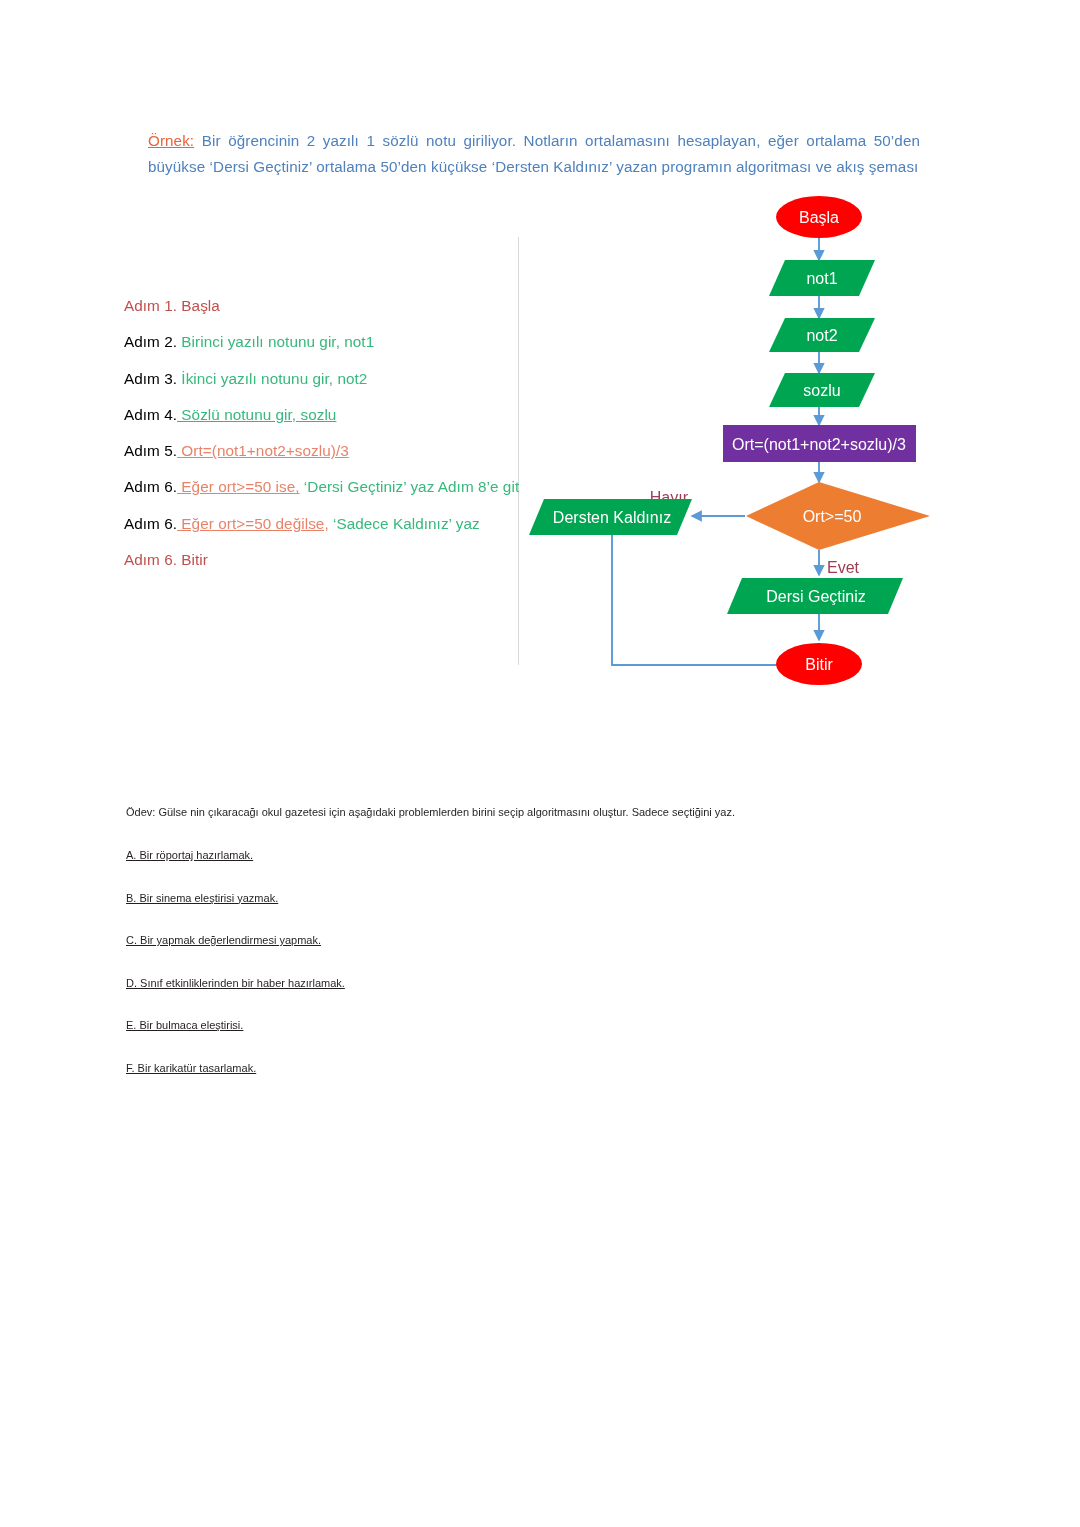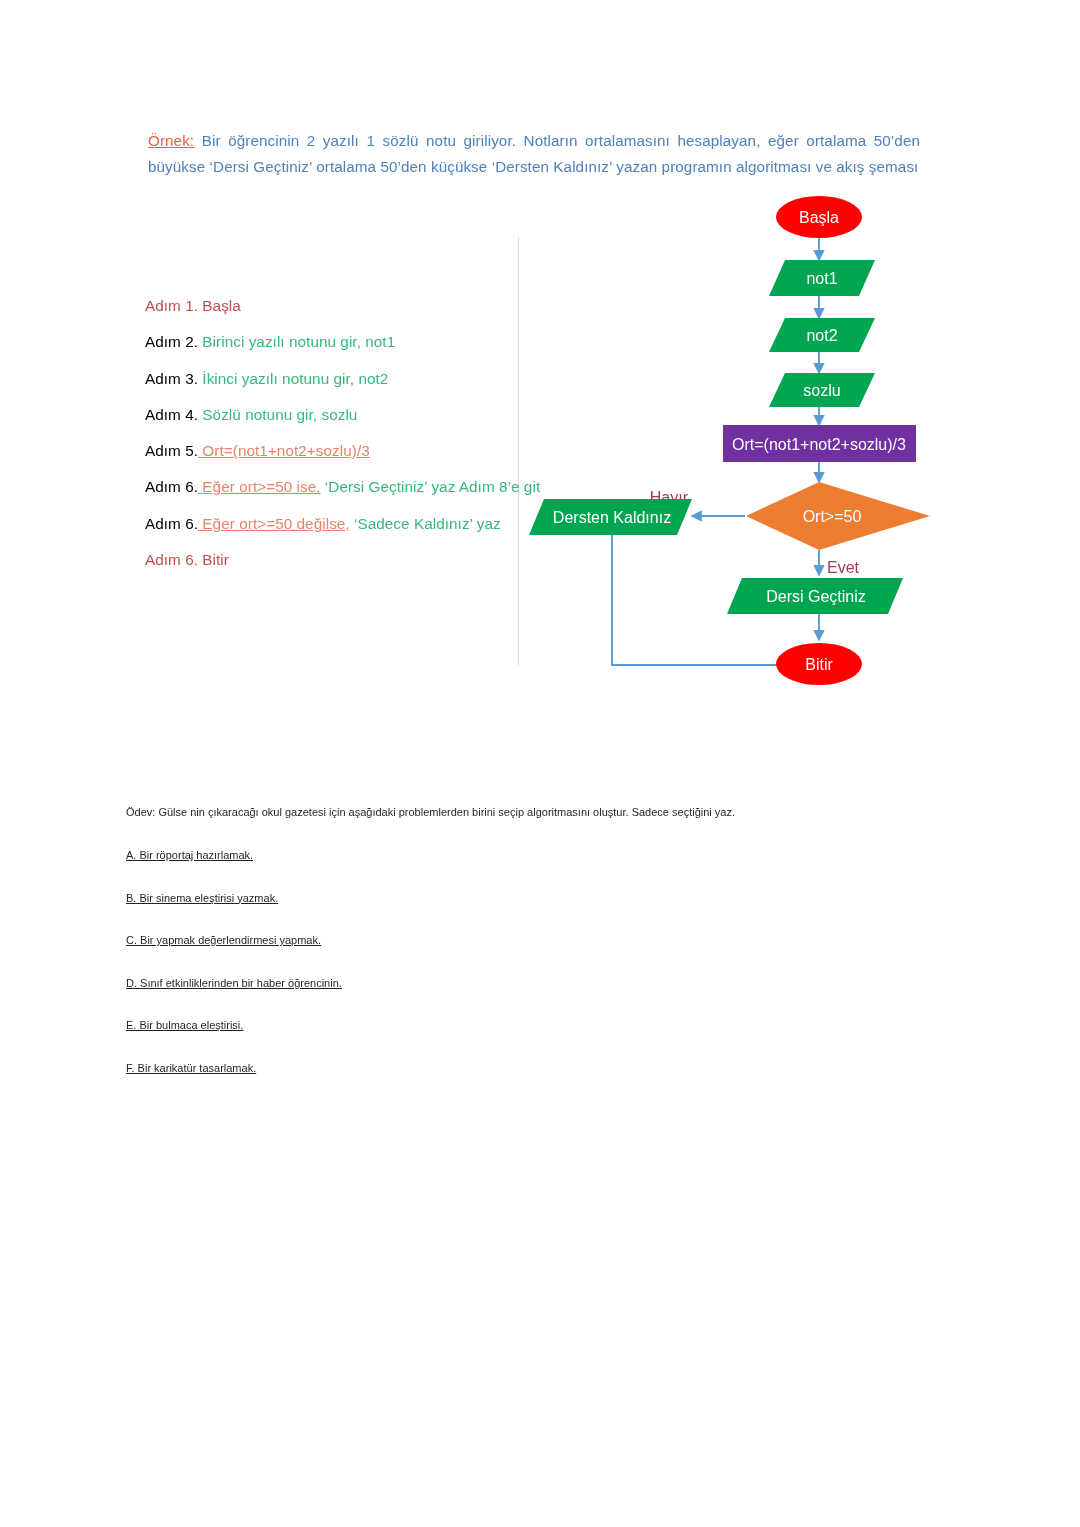--- a/index.html
+++ b/index.html
@@ -24,32 +24,32 @@
   #intro .body-txt{color:#4f81bd;}
 
   
   #divider{
     position:absolute;left:518px;top:237px;width:1px;height:428px;
     background:#d9d9d9;
   }
 
   
   #steps{
-    position:absolute;left:145px;top:288px;width:388px;
+    position:absolute;left:124px;top:288px;width:388px;
   }
   .step{
     font-size:15.3px;line-height:36.3px;white-space:nowrap;
     letter-spacing:.05px;
   }
   .s-idx{color:#000000;}
   .s-red{color:#c0504d;}
   .s-green{color:#37b87c;}
   .s-salmon{color:#e8836a;}
   .s-uline{text-decoration:underline;text-decoration-color:#e8836a;}
-  .s-uline-g{text-decoration-color:#37b87c;}
+  .s-uline-g{text-decoration:underline;text-decoration-color:#37b87c;}
 
   
   #flow{position:absolute;left:520px;top:190px;width:420px;height:500px;}
   #flow svg{display:block;}
 
   
   #hw{
     position:absolute;left:126px;top:800px;width:790px;
     color:#231f20;font-size:11px;line-height:25px;
   }
@@ -148,18 +148,18 @@
         <text x="299" y="480" text-anchor="middle" fill="#ffffff" font-family="Liberation Sans, sans-serif" font-size="16">Bitir</text>
       </g>
     </svg>
   </div>
 
   <div id="hw">
     <div class="hw-intro">Ödev: Gülse nin çıkaracağı okul gazetesi için aşağıdaki problemlerden birini seçip algoritmasını oluştur. Sadece seçtiğini yaz.</div>
     <div class="hw-opt">A. Bir röportaj hazırlamak.</div>
     <div class="hw-opt">B. Bir sinema eleştirisi yazmak.</div>
     <div class="hw-opt">C. Bir yapmak değerlendirmesi yapmak.</div>
-    <div class="hw-opt">D. Sınıf etkinliklerinden bir haber öğrencinin.</div>
+    <div class="hw-opt">D. Sınıf etkinliklerinden bir haber hazırlamak.</div>
     <div class="hw-opt">E. Bir bulmaca eleştirisi.</div>
     <div class="hw-opt">F. Bir karikatür tasarlamak.</div>
   </div>
 
 </div>
 
 </body></html>

